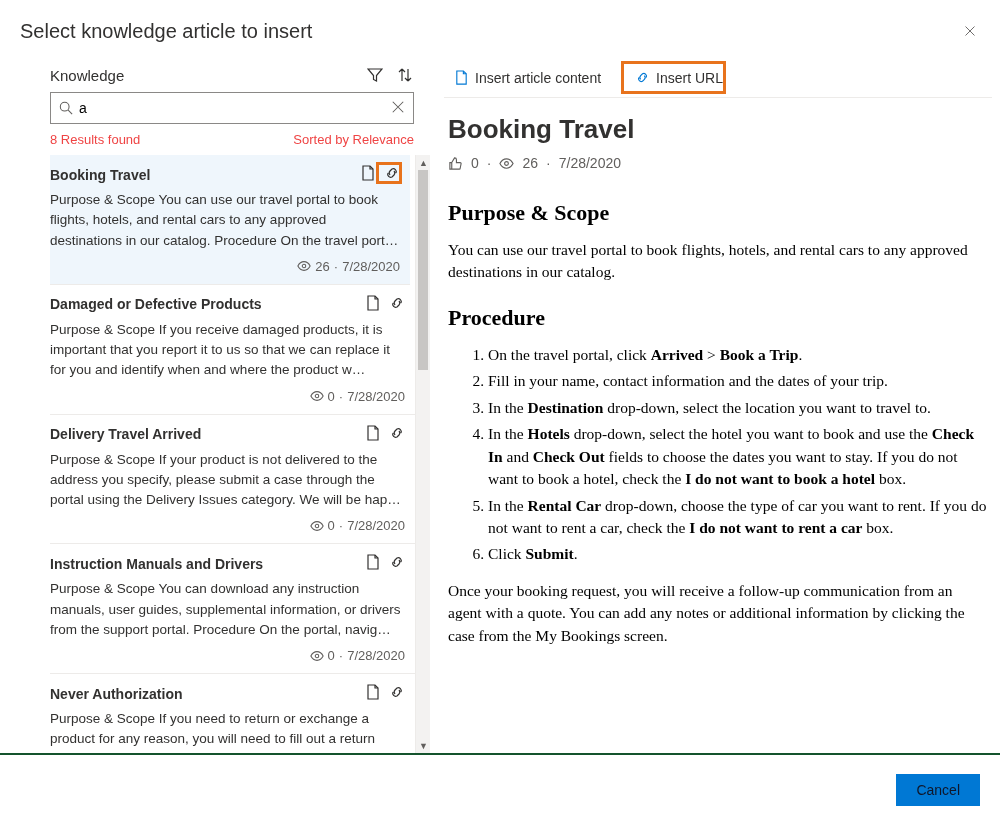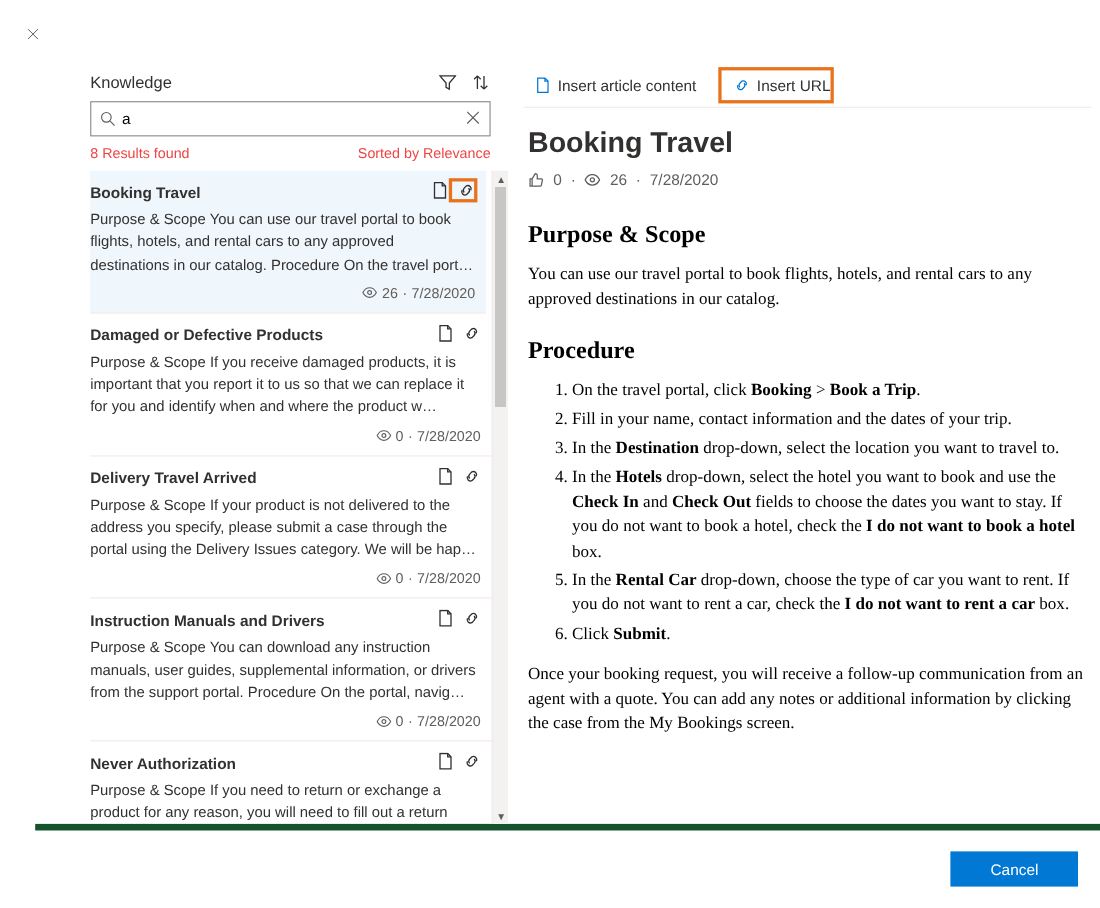--- a/index.html
+++ b/index.html
@@ -30,22 +30,21 @@
     cursor: pointer;
     padding: 4px;
   }
   .main {
     display: flex;
     position: absolute;
     top: 58px;
     left: 0;
     right: 0;
     bottom: 70px;
-    border-bottom: 6px solid #14532d;
-    margin-left: 32px;
+    border-bottom: 2px solid #14532d;
   }
   
   .left {
     width: 430px;
     padding-left: 50px;
     display: flex;
     flex-direction: column;
     position: relative;
   }
   .knowledge-head {
@@ -259,23 +258,23 @@
     position:absolute;
     bottom:0;left:0;right:0;
     height:70px;
     display:flex;
     justify-content:flex-end;
     align-items:center;
     padding-right: 20px;
   }
   .cancel-btn {
     background: #0078d4;
-    color: #ffffff;
+    color: #0f172a;
     border: none;
-    padding: 8px 36px;
+    padding: 8px 20px;
     font-size: 14px;
     cursor:pointer;
   }
 </style>
 </head>
 <body>
 
 <svg width="0" height="0" style="position:absolute">
   <defs>
     <g id="i-filter">
@@ -302,20 +301,21 @@
         <path d="M1 8s2.5-5 7-5 7 5 7 5-2.5 5-7 5-7-5-7-5z" fill="none" stroke="currentColor" stroke-width="1.2"></path>
         <circle cx="8" cy="8" r="2" fill="none" stroke="currentColor" stroke-width="1.2"></circle>
       </g>
     <g id="i-thumb">
         <path d="M2 7h2v7H2zM4 7l3-5c1 0 2 1 2 2v3h4a1 1 0 0 1 1 1l-1 5a1 1 0 0 1-1 1H4" fill="none" stroke="currentColor" stroke-width="1.2"></path>
       </g>
   </defs>
 </svg>
 
 <div class="dialog-header">
+  <div class="dialog-title">Select knowledge article to insert</div>
   <div class="close-x">
     <svg viewBox="0 0 16 16" width="12" height="12">
         <use href="#i-close"></use>
       </svg>
   </div>
 </div>
 
 <div class="main">
 
   <div class="left">
@@ -493,21 +493,21 @@
           </svg>
         <span>26</span>
         <span class="sep">·</span>
         <span>7/28/2020</span>
       </div>
       <div class="content-body">
         <h2>Purpose &amp; Scope</h2>
         <p>You can use our travel portal to book flights, hotels, and rental cars to any approved destinations in our catalog.</p>
         <h2>Procedure</h2>
         <ol id="steps-ol">
-            <li>On the travel portal, click <b>Booking</b> &gt; <b>Book a Trip</b>.</li>
+            <li>On the travel portal, click <b>Arrived</b> &gt; <b>Book a Trip</b>.</li>
             <li>Fill in your name, contact information and the dates of your trip.</li>
             <li>In the <b>Destination</b> drop-down, select the location you want to travel to.</li>
             <li>In the <b>Hotels</b> drop-down, select the hotel you want to book and use the <b>Check In</b> and <b>Check Out</b> fields to choose the dates you want to stay. If you do not want to book a hotel, check the <b>I do not want to book a hotel</b> box.</li>
             <li>In the <b>Rental Car</b> drop-down, choose the type of car you want to rent. If you do not want to rent a car, check the <b>I do not want to rent a car</b> box.</li>
             <li>Click <b>Submit</b>.</li>
           </ol>
         <p>Once your booking request, you will receive a follow-up communication from an agent with a quote. You can add any notes or additional information by clicking the case from the My Bookings screen.</p>
       </div>
     </div>
   </div>

